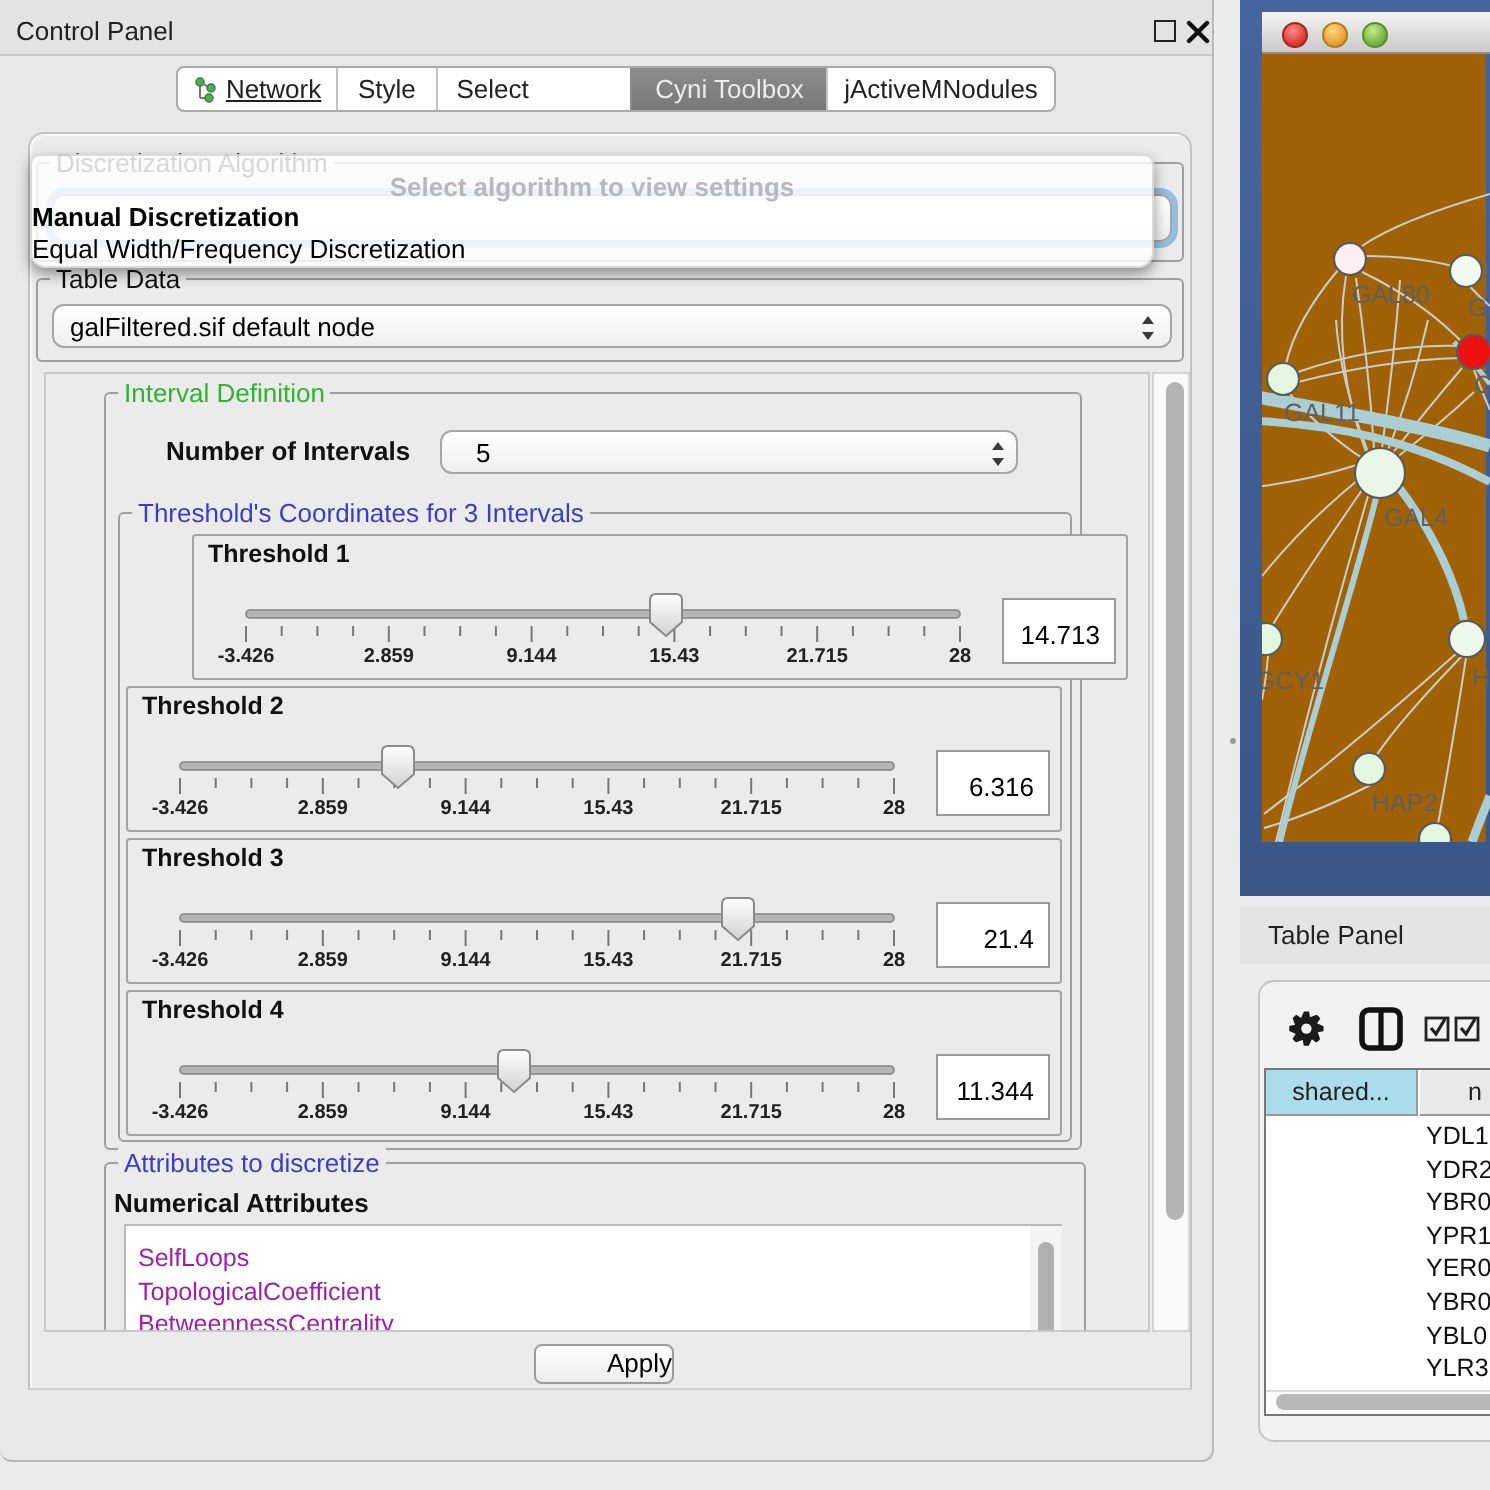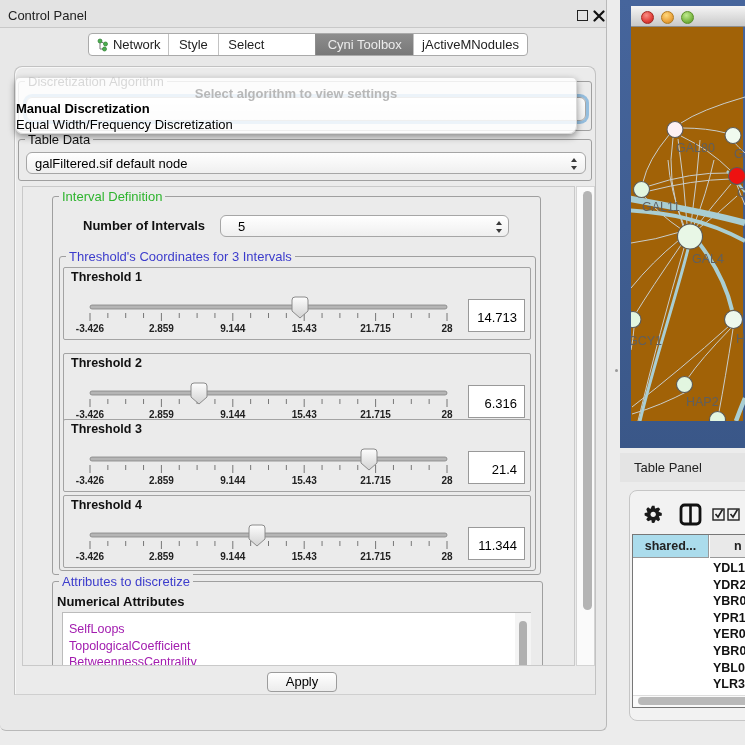--- a/index.html
+++ b/index.html
@@ -44,59 +44,59 @@
   .tpan .tt { position:absolute; left:7px; top:2px; font-size:12.5px; font-weight:bold; color:#111; }
   .vbox { position:absolute; left:404px; top:31px; width:57px; height:33px; background:#fff;
     border:1px solid #999; }
   .vbox span { position:absolute; right:7px; top:10px; font-size:13px; color:#000; }
 
   .ticklbl { position:absolute; font-size:10px; font-weight:bold; color:#222; transform:translateX(-50%); }
 
   
   #applyBtn { position:absolute; left:267px; top:672px; width:70px; height:20px;
     background:linear-gradient(#ffffff,#ececec); border:1px solid #9c9c9c; border-radius:4px;
-    font-size:13px; color:#000; text-align:center; line-height:18px; }
+    font-size:13px; color:#000; text-align:right; line-height:18px; }
 
   
 
   
   #netframe { position:absolute; left:620px; top:0px; width:125px; height:448px;
     background:linear-gradient(#46659c,#3a5788); }
   #nettitle { position:absolute; left:631px; top:6px; width:114px; height:21px;
     background:linear-gradient(#f5f5f5,#c9c9c9); border-bottom:1px solid #8e8e8e; }
   #netcanvas { position:absolute; left:631px; top:27px; width:112px; height:394px; background:#a16207; }
 
   .light { position:absolute; top:4.5px; width:13px; height:13px; border-radius:50%; }
 
   #tpbar { position:absolute; left:620px; top:453px; width:125px; height:29px; background:#e4e4e4; }
   #tpbar .t { position:absolute; left:14px; top:7px; font-size:13px; color:#222; }
 
   #tpbox { position:absolute; left:629px; top:490px; width:130px; height:231px;
     background:#f2f2f2; border:1px solid #c6c6c6; border-radius:8px; }
 
   #tbl { position:absolute; left:632px; top:534px; width:113px; height:174px; background:#fff;
-    border:1px solid #777; border-right:none; overflow:hidden;font-weight:bold; }
+    border:1px solid #777; border-right:none; overflow:hidden; }
 </style>
 </head>
 <body>
 
 <div class="abs" style="left:607px;top:0;width:13px;height:745px;background:#ececec"></div>
 
 <div id="win">
   <div id="titlebar">
       <div class="t">Control Panel</div>
     </div>
 
   <div class="abs" style="left:577px;top:10px;width:11px;height:11px;border:1.6px solid #222"></div>
   <svg class="abs" style="left:593px;top:10px" width="12" height="12" viewBox="0 0 12 12">
     <path d="M1.5 1.5 L10.5 10.5 M10.5 1.5 L1.5 10.5" stroke="#111" stroke-width="2.2" stroke-linecap="round"></path>
   </svg>
 
   <div class="tabbar" style="left:88px;top:33px;width:440px;height:23px;">
-    <div class="tab" style="width:87px;">
+    <div class="tab" style="width:87px;text-decoration:underline;">
       <svg width="13" height="14" viewBox="0 0 13 14" style="margin-right:4px">
         <path d="M4 3 L9 6 M4 3 L4 11 M4 11 L8 11" stroke="#777" stroke-width="1"></path>
         <circle cx="4" cy="3" r="2" fill="#4caf50" stroke="#2e7d32" stroke-width="0.7"></circle>
         <circle cx="9.5" cy="6" r="2" fill="#4caf50" stroke="#2e7d32" stroke-width="0.7"></circle>
         <circle cx="8.5" cy="11" r="2" fill="#4caf50" stroke="#2e7d32" stroke-width="0.7"></circle>
       </svg>
       Network</div>
     <div class="tab" style="width:56px;">Style</div>
     <div class="tab" style="width:61px;">Select</div>
     <div class="tab sel" style="width:108px;margin-left:42px;">Cyni Toolbox</div>
@@ -133,21 +133,21 @@
       <svg class="abs" style="right:6px;top:5px" width="6" height="12" viewBox="0 0 6 12">
         <path d="M3 0 L6 4 L0 4 Z" fill="#3a3a3a"></path>
           <path d="M3 12 L6 8 L0 8 Z" fill="#3a3a3a"></path>
       </svg>
     </div>
 
     <div class="group" style="left:36px;top:69px;width:477px;height:315px;">
       <span class="gt" style="color:#3c3ccc;">Threshold's Coordinates for 3 Intervals</span>
     </div>
 
-    <div class="tpan" id="tp1" style="top:80px;">
+    <div class="tpan" id="tp1" style="top:80px;margin-left:33px;">
 <div class="tt">Threshold 1</div>
 <svg width="468" height="73" viewBox="0 0 468 73" style="position:absolute;left:0;top:0">
 <defs>
             <linearGradient id="thg" x1="0" y1="0" x2="0" y2="1">
               <stop offset="0" stop-color="#fdfdfd"></stop>
               <stop offset="1" stop-color="#d2d2d2"></stop>
             </linearGradient>
           </defs>
 <rect x="26" y="37" width="357" height="4" rx="2" fill="#b5b5b5" stroke="#848484" stroke-width="0.8"></rect>
 <line x1="26.00" y1="45" x2="26.00" y2="53" stroke="#777" stroke-width="1"></line>
@@ -176,21 +176,21 @@
 <div class="ticklbl" style="left:26.0px;top:55px;">-3.426</div>
         <div class="ticklbl" style="left:97.4px;top:55px;">2.859</div>
         <div class="ticklbl" style="left:168.8px;top:55px;">9.144</div>
         <div class="ticklbl" style="left:240.2px;top:55px;">15.43</div>
         <div class="ticklbl" style="left:311.6px;top:55px;">21.715</div>
         <div class="ticklbl" style="left:383.0px;top:55px;">28</div>
 <div class="vbox">
           <span>14.713</span>
         </div>
 </div>
-    <div class="tpan" id="tp2" style="top:166px;padding-left:12px;">
+    <div class="tpan" id="tp2" style="top:156px;padding-left:12px;">
 <div class="tt">Threshold 2</div>
 <svg width="468" height="73" viewBox="0 0 468 73" style="position:absolute;left:0;top:0">
 <defs>
             <linearGradient id="thg" x1="0" y1="0" x2="0" y2="1">
               <stop offset="0" stop-color="#fdfdfd"></stop>
               <stop offset="1" stop-color="#d2d2d2"></stop>
             </linearGradient>
           </defs>
 <rect x="26" y="37" width="357" height="4" rx="2" fill="#b5b5b5" stroke="#848484" stroke-width="0.8"></rect>
 <line x1="26.00" y1="45" x2="26.00" y2="53" stroke="#777" stroke-width="1"></line>

